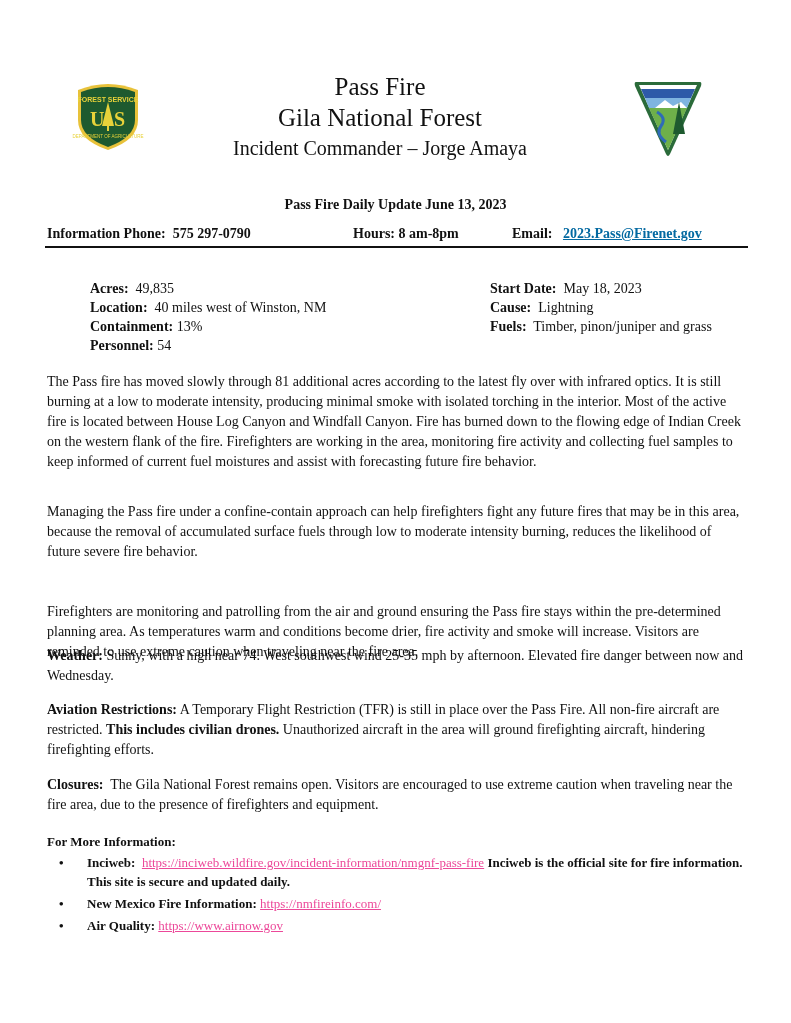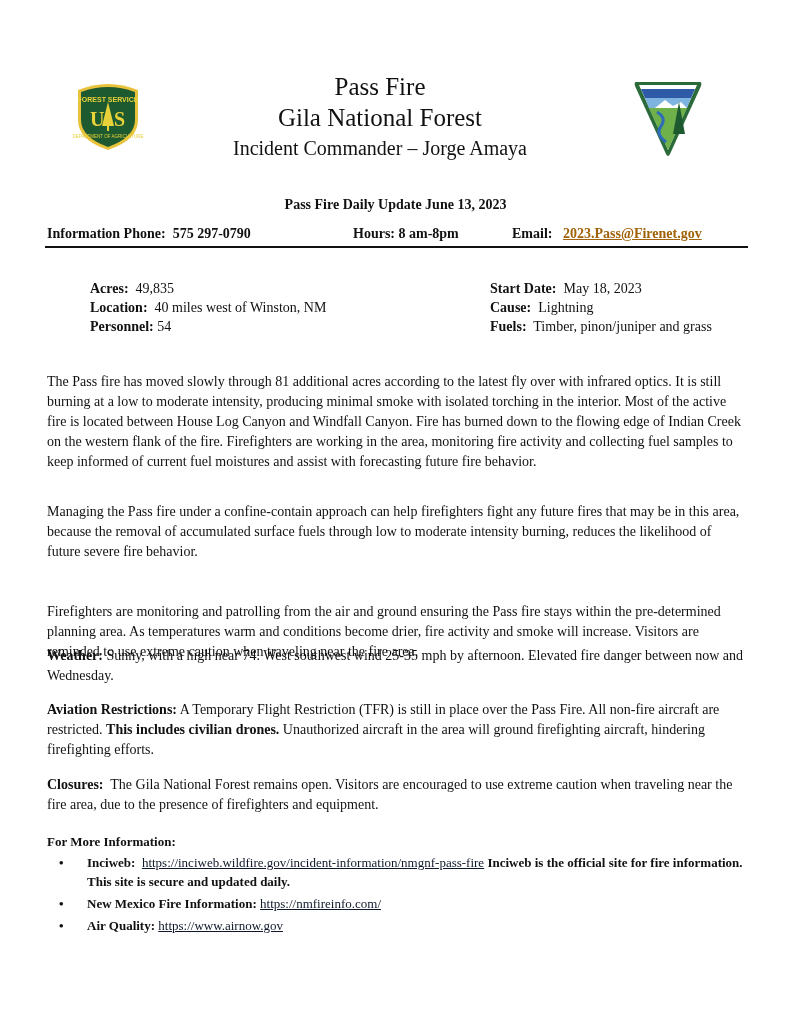--- a/index.html
+++ b/index.html
@@ -10,34 +10,34 @@
   .title-block { position: absolute; left: 200px; width: 360px; top: 72px; text-align: center; }
   .title1 { font-size: 25px; line-height: 30px; }
   .title2 { font-size: 25px; line-height: 32px; }
   .title3 { font-size: 20px; line-height: 24px; margin-top: 2px; }
   .update-title { position: absolute; left: 0; width: 791px; top: 197px; text-align: center;
                   font-weight: bold; font-size: 14px; }
   .contact-row { position: absolute; left: 47px; top: 226px; width: 700px; font-weight: bold; font-size: 14px; }
   .contact-row .phone { position: absolute; left: 0; }
   .contact-row .hours { position: absolute; left: 266px; margin-left: 40px; }
   .contact-row .email { position: absolute; left: 465px; }
-  .contact-row a { color: #a16207; text-decoration: underline; }
+  .contact-row a { color: #0369a1; text-decoration: underline; }
   .rule { position: absolute; left: 45px; top: 246px; width: 703px; height: 2px; background: #111; }
   .facts { position: absolute; top: 279px; font-size: 14px; line-height: 19px; }
   .facts.left { left: 47px; }
   .facts.right { left: 447px; }
   .facts b { font-weight: bold; margin-left: 43px; }
   .body-text { position: absolute; left: 47px; width: 700px; font-size: 14px; line-height: 20px; }
   .body-text b { font-weight: bold; }
   .more-info { position: absolute; left: 47px; top: 832px; width: 700px; font-size: 13px; line-height: 19px; }
   .more-info .hdr { font-weight: bold; }
   .more-info ul { margin: 2px 0 0 0; padding-left: 0; list-style: none; }
   .more-info li { position: relative; padding-left: 30px; margin-left: 10px; font-weight: bold; margin-bottom: 3px; }
   .more-info li .bullet { position: absolute; left: 2px; top: 0; }
-  .more-info a { color: #0f172a; text-decoration: underline; font-weight: normal; }
+  .more-info a { color: #ec4899; text-decoration: underline; font-weight: normal; }
 </style>
 </head>
 <body>
 
 <div class="logo-left">
   <svg width="72" height="72" viewBox="0 0 72 72">
     <path d="M6 10 Q36 -2 66 10 L66 40 Q66 60 36 70 Q6 60 6 40 Z" fill="#e8c23a"></path>
     <path d="M9 12 Q36 2 63 12 L63 40 Q63 57 36 67 Q9 57 9 40 Z" fill="#1e5a2f"></path>
     <text x="36" y="22" font-size="7" fill="#e8d23a" text-anchor="middle" font-family="Liberation Sans, sans-serif" font-weight="bold">FOREST SERVICE</text>
     <text x="18" y="46" font-size="20" fill="#e8d23a" font-family="Liberation Serif, serif" font-weight="bold">U</text>
@@ -81,20 +81,21 @@
   <span class="email">
     <span>Email:</span>&nbsp;&nbsp;
     <a>2023.Pass@Firenet.gov</a>
   </span>
 </div>
 <div class="rule"></div>
 
 <div class="facts left">
   <div><b>Acres:</b>&nbsp; <span>49,835</span></div>
   <div><b>Location:</b>&nbsp; <span>40 miles west of Winston, NM</span></div>
+  <div><b>Containment:</b> <span>13%</span></div>
   <div><b>Personnel:</b> <span>54</span></div>
 </div>
 
 <div class="facts right">
   <div><b>Start Date:</b>&nbsp; <span>May 18, 2023</span></div>
   <div><b>Cause:</b>&nbsp; <span>Lightning</span></div>
   <div><b>Fuels:</b>&nbsp; <span>Timber, pinon/juniper and grass</span></div>
 </div>
 
 <div class="body-text" style="top:372px;">The Pass fire has moved slowly through 81 additional acres according to the latest fly over with infrared optics. It is still burning at a low to moderate intensity, producing minimal smoke with isolated torching in the interior. Most of the active fire is located between House Log Canyon and Windfall Canyon. Fire has burned down to the flowing edge of Indian Creek on the western flank of the fire. Firefighters are working in the area, monitoring fire activity and collecting fuel samples to keep informed of current fuel moistures and assist with forecasting future fire behavior.</div>

